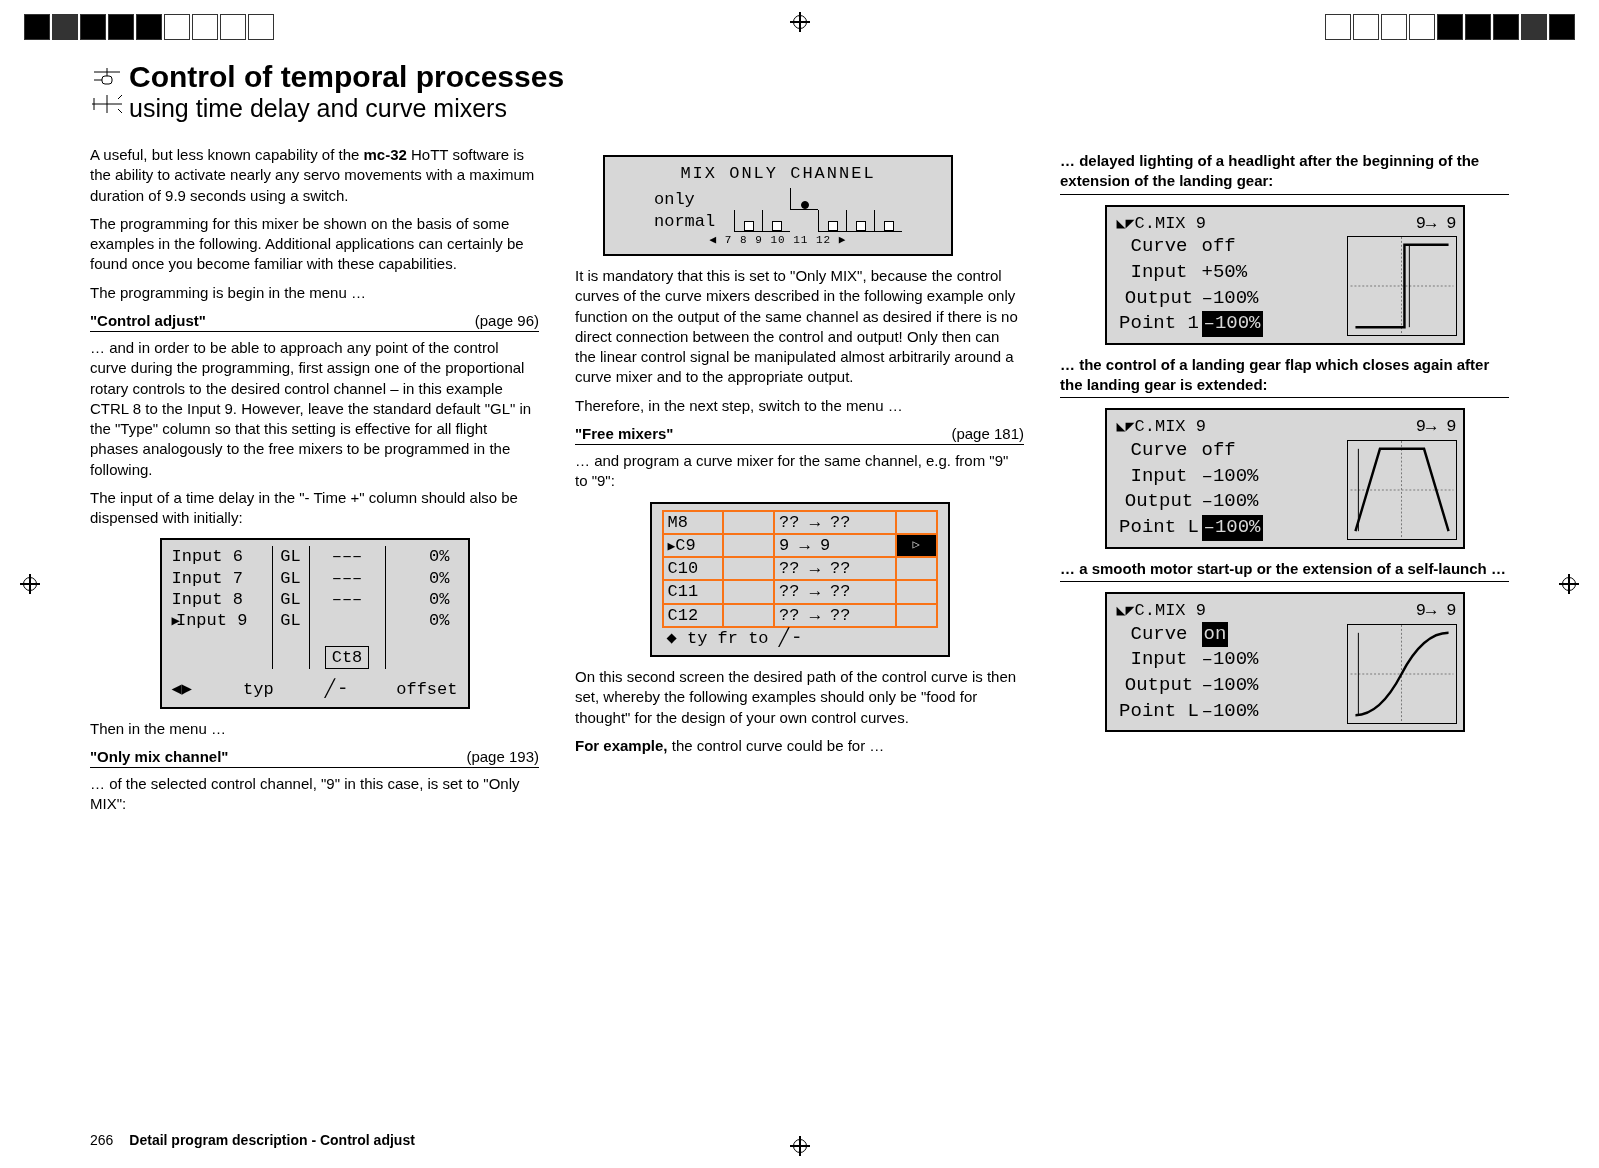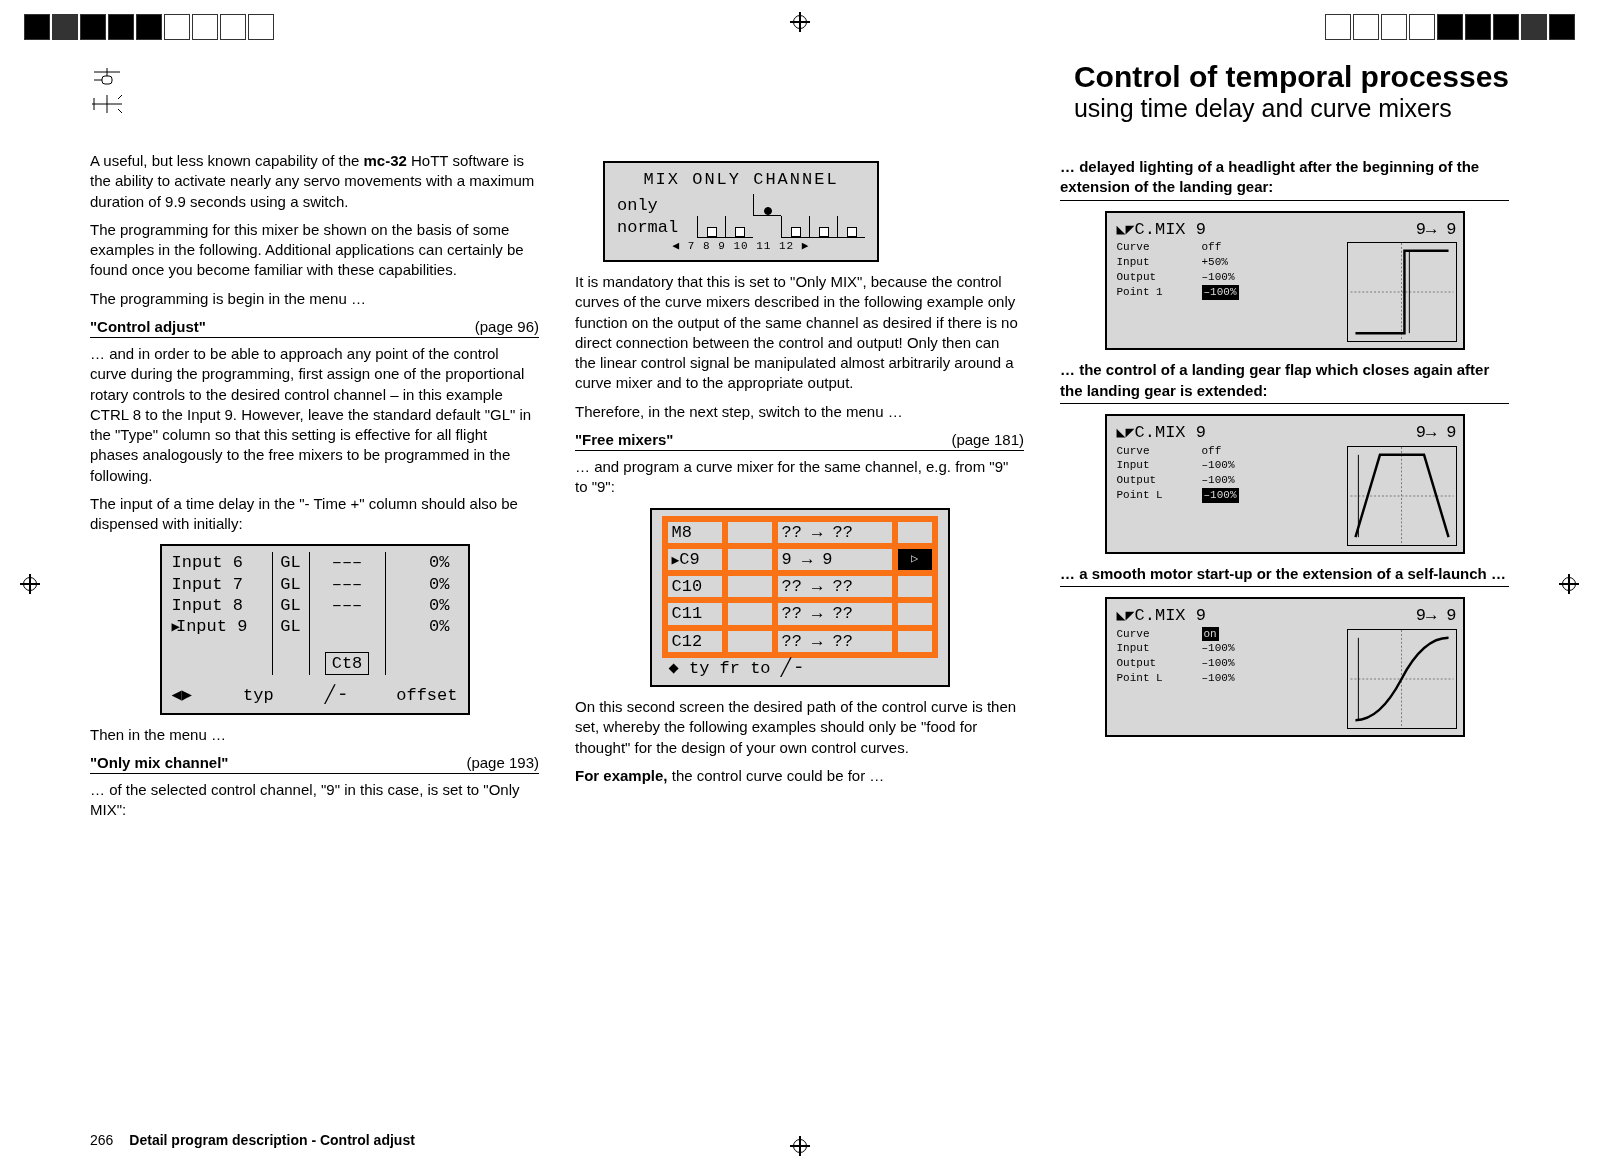--- a/index.html
+++ b/index.html
@@ -17,21 +17,21 @@
   .crosshair::before { width: 2px; height: 20px; left: 9px; }
   .crosshair::after { width: 20px; height: 2px; top: 9px; }
   .crosshair .ring { position: absolute; width: 14px; height: 14px; border: 1.5px solid #000; border-radius: 50%; top: 3px; left: 3px; }
   .cr-top { top: 12px; left: 790px; }
   .cr-bot { bottom: 12px; left: 790px; }
   .cr-left { top: 574px; left: 20px; }
   .cr-right { top: 574px; right: 20px; }
 
   .page { position: absolute; top: 60px; left: 90px; right: 90px; bottom: 60px; }
 
-  .header { display: flex; align-items: center; gap: 3px; margin-bottom: 28px; justify-content: space-between; }
+  .header { display: flex; align-items: center; gap: 3px; margin-bottom: 22px; }
   .icon-stack { display: flex; flex-direction: column; gap: 3px; width: 36px; }
   .mini-icon { width: 34px; height: 22px; }
   .mini-icon svg { width: 34px; height: 22px; }
   .title-block h1 { font-size: 30px; font-weight: bold; }
   .title-block .sub { font-size: 25px; font-weight: normal; }
 
   .columns { display: flex; gap: 36px; }
   .col { flex: 1; font-size: 15px; line-height: 1.35; }
 
   .section-head { display: flex; justify-content: space-between; border-bottom: 1px solid #000; margin: 6px 0 6px 0; }
@@ -48,40 +48,40 @@
   .scr-table .row { display: flex; }
   .scr-table .c1 { width: 100px; }
   .scr-table .c2 { width: 38px; text-align: center; border-left: 1px solid #000; border-right: 1px solid #000; }
   .scr-table .c3 { width: 76px; text-align: center; border-right: 1px solid #000; }
   .scr-table .c4 { flex: 1; text-align: right; padding-right: 8px; }
   .scr-table .hl .c3 { display: flex; align-items: center; justify-content: center; }
   .scr-table .hl .box { border: 1.5px solid #000; padding: 0 6px; margin-top: 36px; }
   .scr-table .hl .c1::before { content: "▶"; font-size: 14px; margin-right: -4px; }
   .scr-table .footer { display: flex; justify-content: space-between; margin-top: 10px; border: none; }
 
-  .scr-mixonly { width: 276px; text-align: center; margin-left: 28px; }
+  .scr-mixonly { width: 350px; text-align: center; margin-left: 28px; }
   .scr-mixonly .title { letter-spacing: 2px; margin-bottom: 4px; }
   .scr-mixonly .rows { display: grid; grid-template-columns: 80px repeat(6, 28px); align-items: center; justify-content: center; }
   .scr-mixonly .label { text-align: left; padding-right: 6px; }
   .scr-mixonly .cell { display: flex; justify-content: center; align-items: flex-end; height: 22px; border-bottom: 1px solid #000; border-left: 1px solid #000; }
   .scr-mixonly .skip { border: none; }
   .scr-mixonly .sw { width: 10px; height: 10px; border: 1px solid #000; background: #fff; }
   .scr-mixonly .sw.filled { width: 8px; height: 8px; background: #000; border-radius: 50%; }
 
   .scr-freemix { width: 300px; }
   .scr-freemix table { border-collapse: collapse; width: 100%; }
-  .scr-freemix td { border: 6px solid #f97316; padding: 0 4px; font-family: "Courier New", monospace; font-size: 17px; }
+  .scr-freemix td { border: 2px solid #f97316; padding: 0 4px; font-family: "Courier New", monospace; font-size: 17px; }
   .scr-freemix .sel td { font-weight: normal; }
   .scr-freemix .sel .name::before { content: "▶"; font-size: 13px; }
   .scr-freemix .arrow-box { background: #000; color: #d7d7d7; font-size: 12px; text-align: center; }
   .scr-freemix .foot td { border: none; }
   .scr-freemix .foot { font-size: 15px; }
 
   .scr-curve { width: 340px; display: flex; gap: 10px; }
-  .scr-curve .txt { flex: 1; font-family: "Courier New", monospace; font-size: 11px; line-height: 1.35; }
+  .scr-curve .txt { flex: 1; font-family: "Courier New", monospace; font-size: 19px; line-height: 1.35; text-align: center; }
   .scr-curve .txt .row { display: flex; }
   .scr-curve .txt .k { width: 85px; }
   .scr-curve .txt .v.inv { background: #000; color: #d7d7d7; padding: 0 2px; }
   .scr-curve .graph { width: 110px; height: 100px; border: 1.5px solid #000; position: relative; margin-top: 2px; }
   .scr-curve .preheader { display: flex; justify-content: space-between; font-family: "Courier New", monospace; font-size: 17px; }
   .scr-curve .preheader .ic { font-size: 15px; }
 
   .footer-line { position: absolute; bottom: 20px; left: 90px; font-size: 14px; }
   .footer-line .pg { margin-right: 16px; }
   .footer-line .txt { font-weight: bold; }

